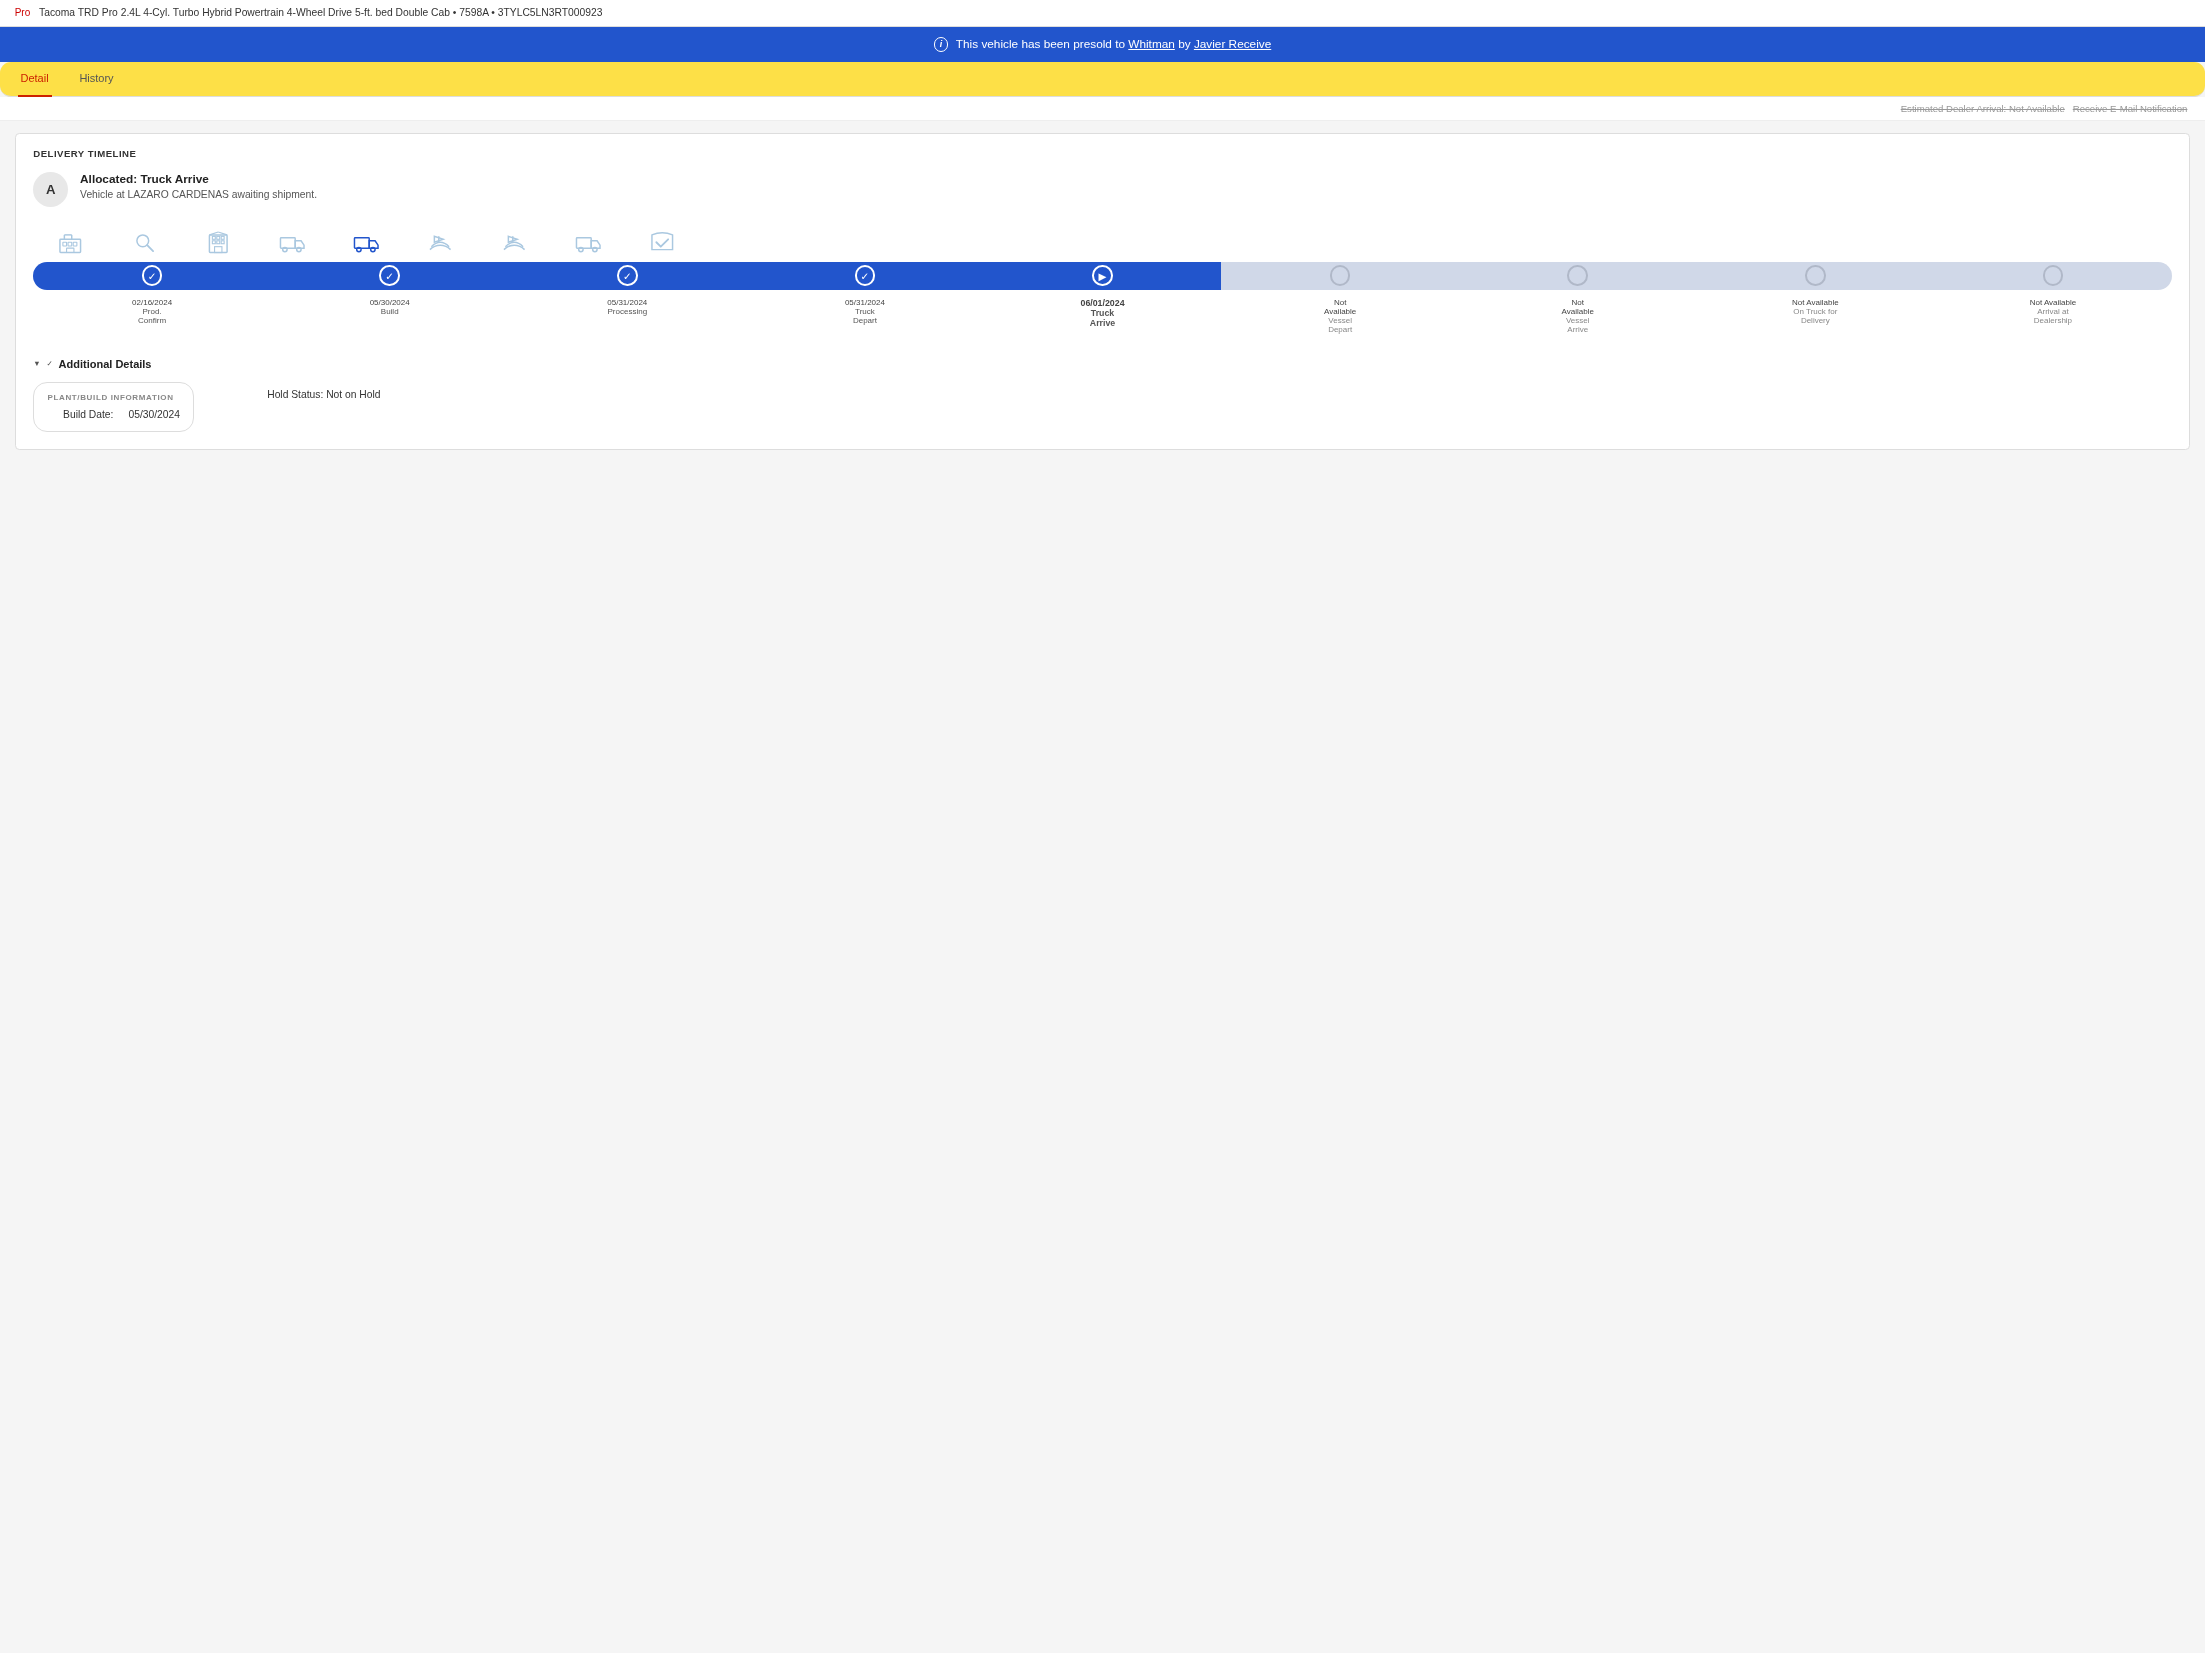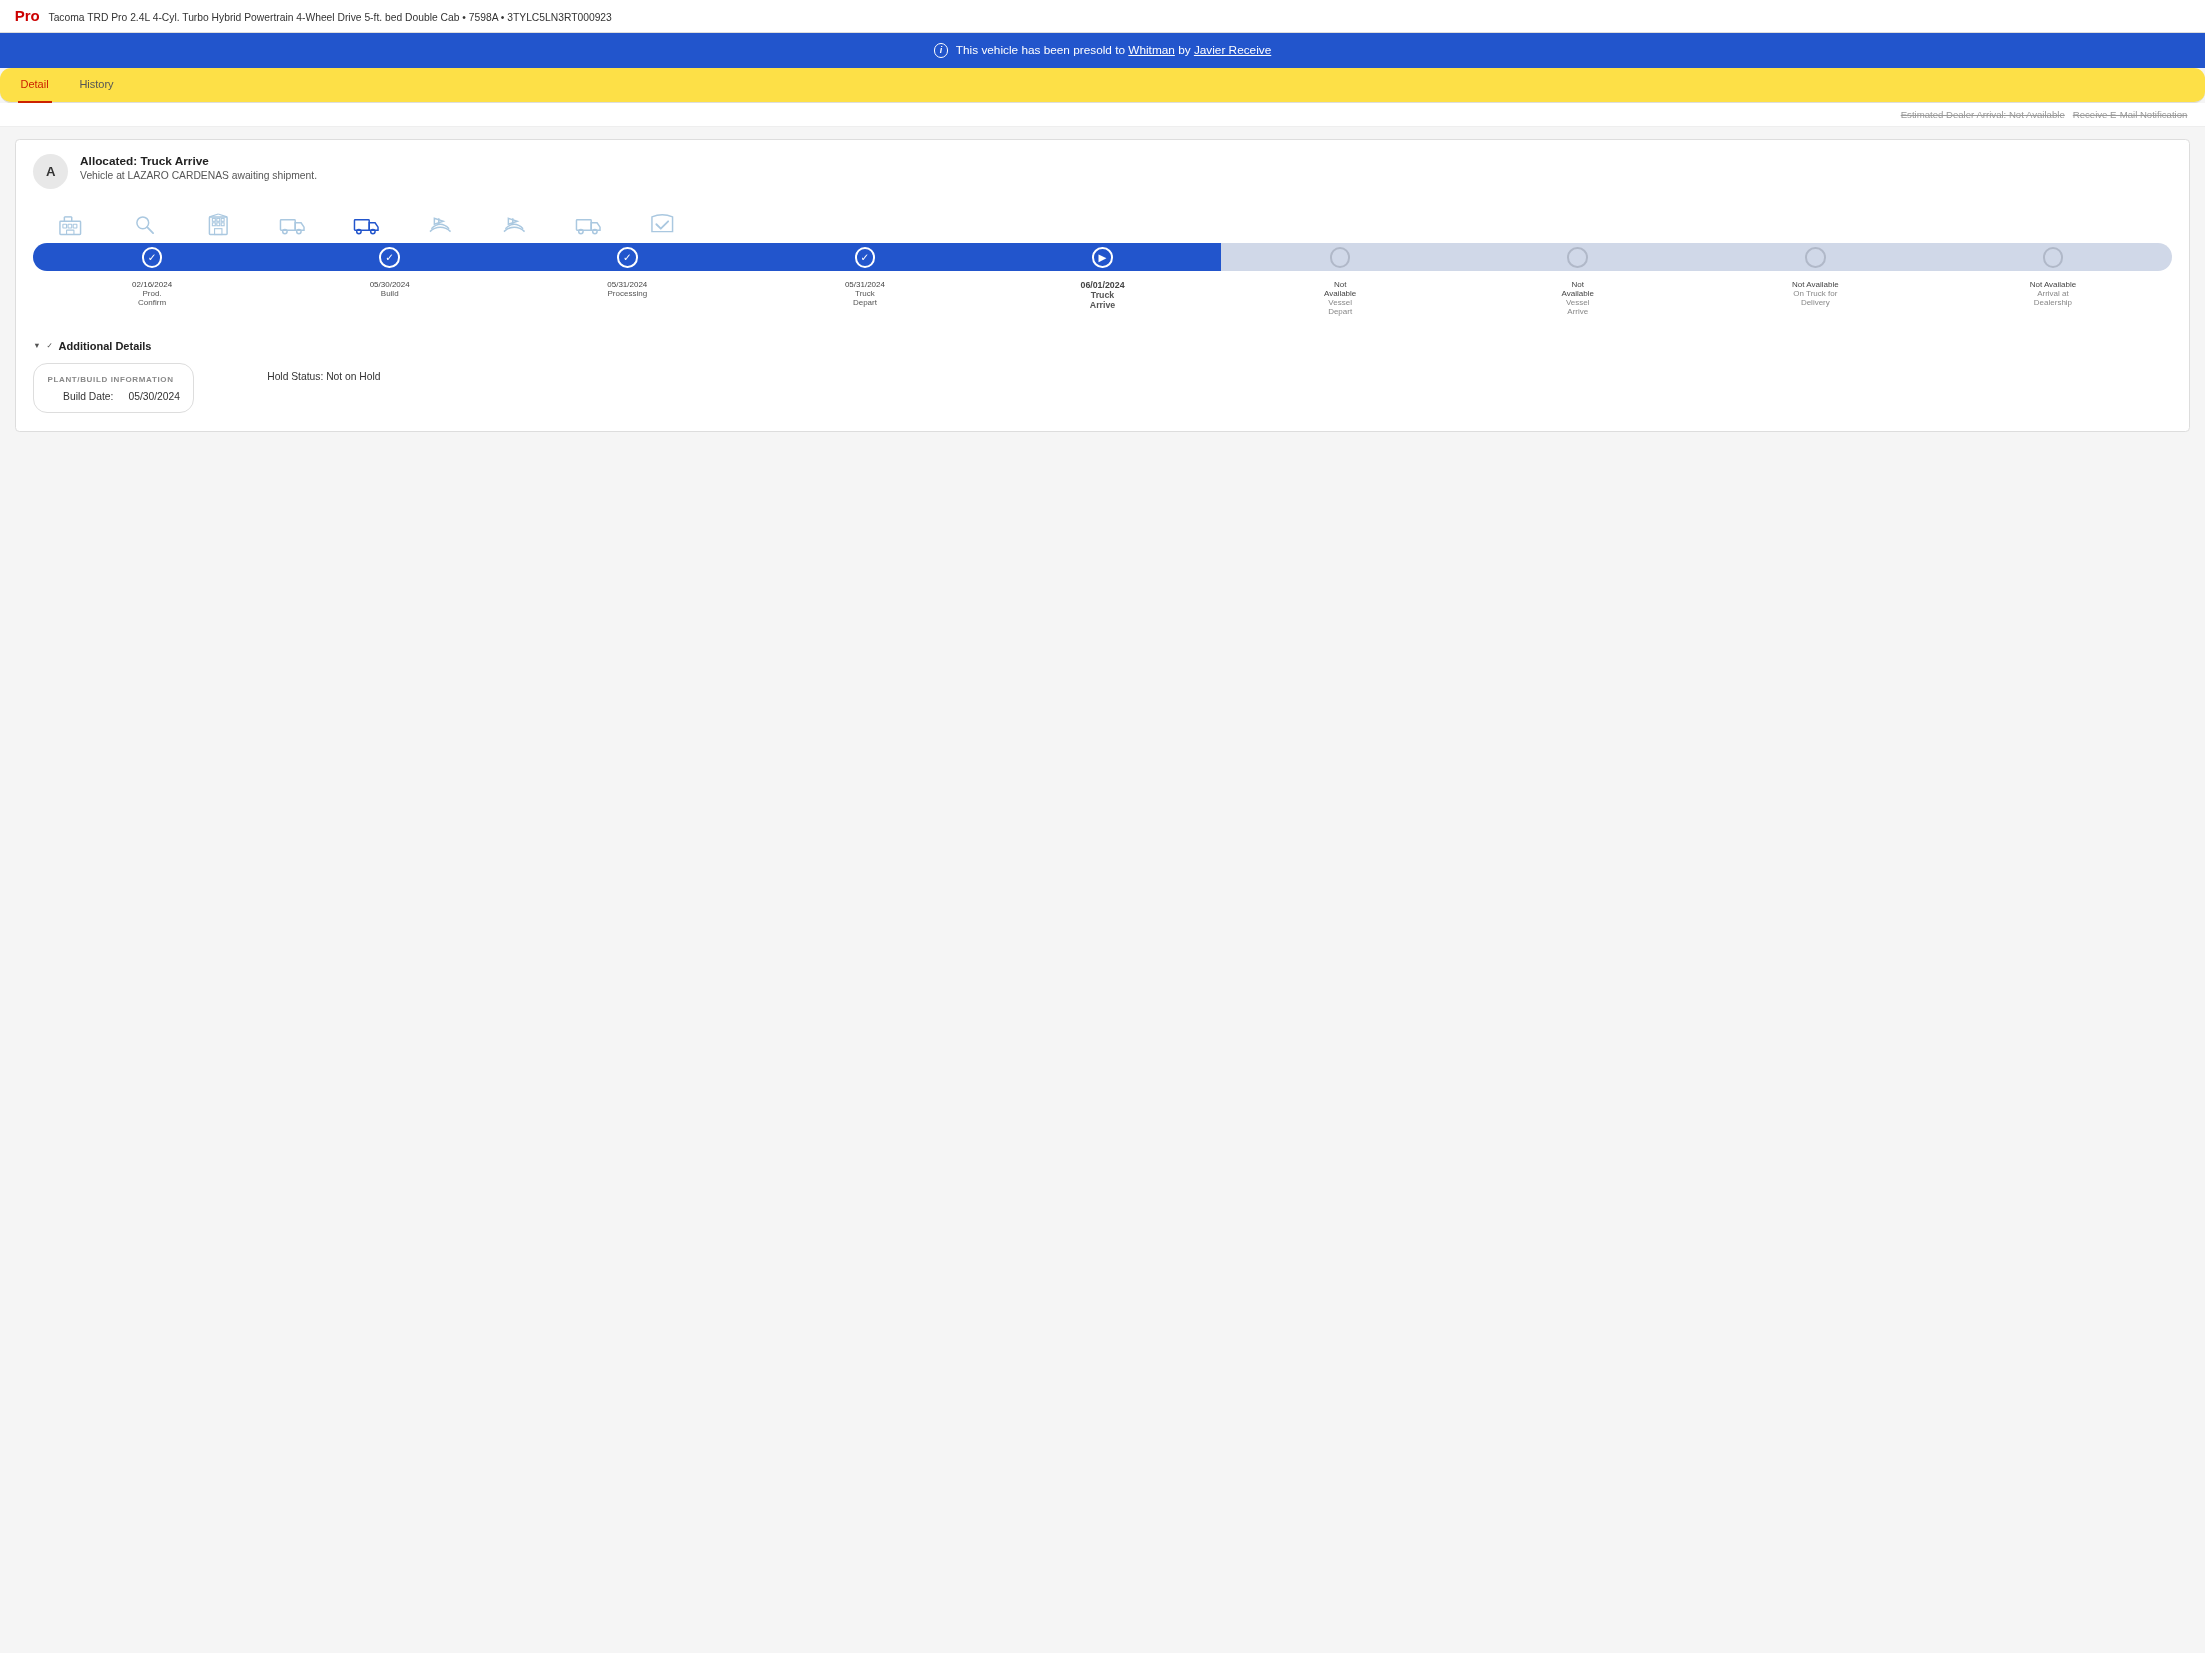--- a/index.html
+++ b/index.html
@@ -13,22 +13,22 @@
     .top-bar {
       background: white;
       padding: 7.4px 14.7px;
       border-bottom: 0.7px solid #ddd;
       display: flex;
       align-items: baseline;
       gap: 8.8px;
     }
     .top-bar-badge {
       color: #cc0000;
-      font-weight: bold;
-      font-size: 15px;
+      font-weight: normal;
+      font-size: 10px;
     }
     .top-bar-title {
       font-size: 10.3px;
       color: #333;
     }
 
     .presold-banner {
       background: #2255cc;
       color: white;
       text-align: center;
@@ -329,20 +329,21 @@
 </div>
 
 <div class="strikethrough-row">
   <span>Estimated Dealer Arrival: Not Available</span>
   <span>Receive E-Mail Notification</span>
 </div>
 
 <div class="main-content">
   <div class="delivery-card">
 
+    <div class="delivery-title">DELIVERY TIMELINE</div>
 
     <div class="status-row">
       <div class="status-circle">A</div>
       <div class="status-text">
         <h3>Allocated: Truck Arrive</h3>
         <p>Vehicle at LAZARO CARDENAS awaiting shipment.</p>
       </div>
     </div>
 
     <div class="timeline-container">

